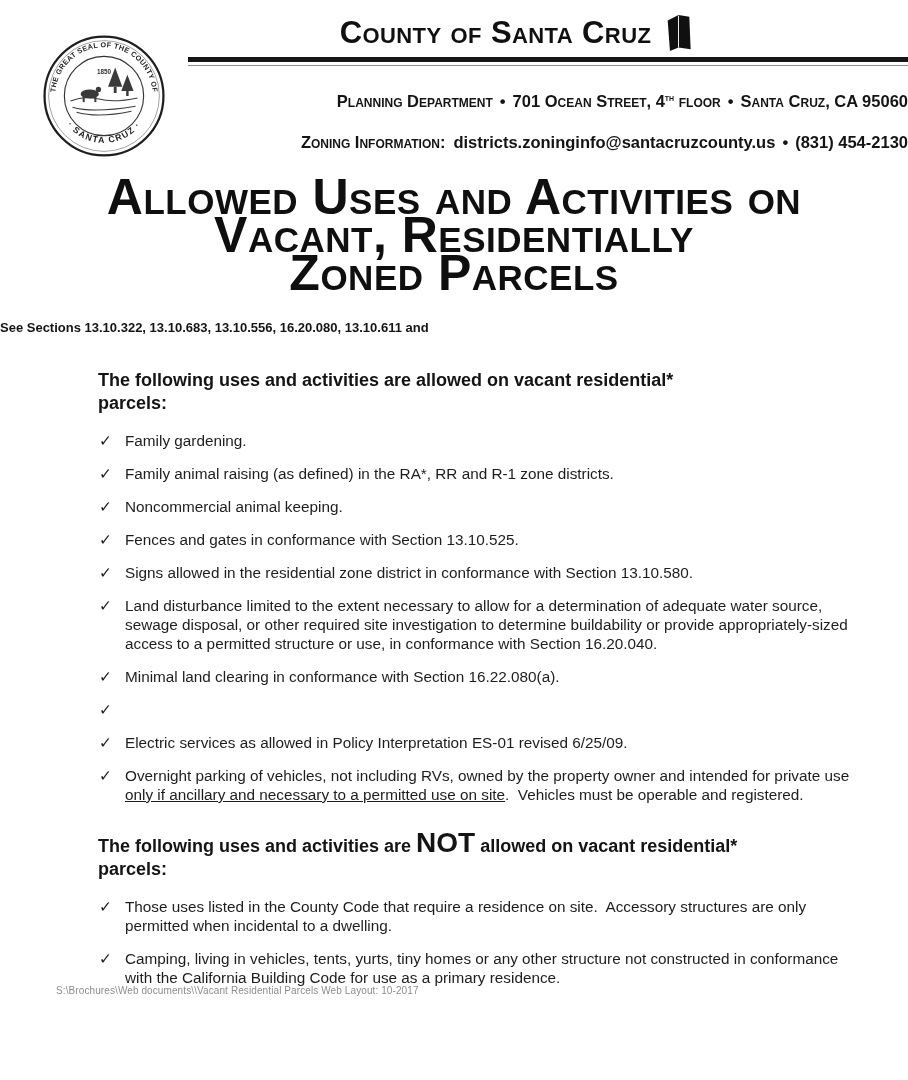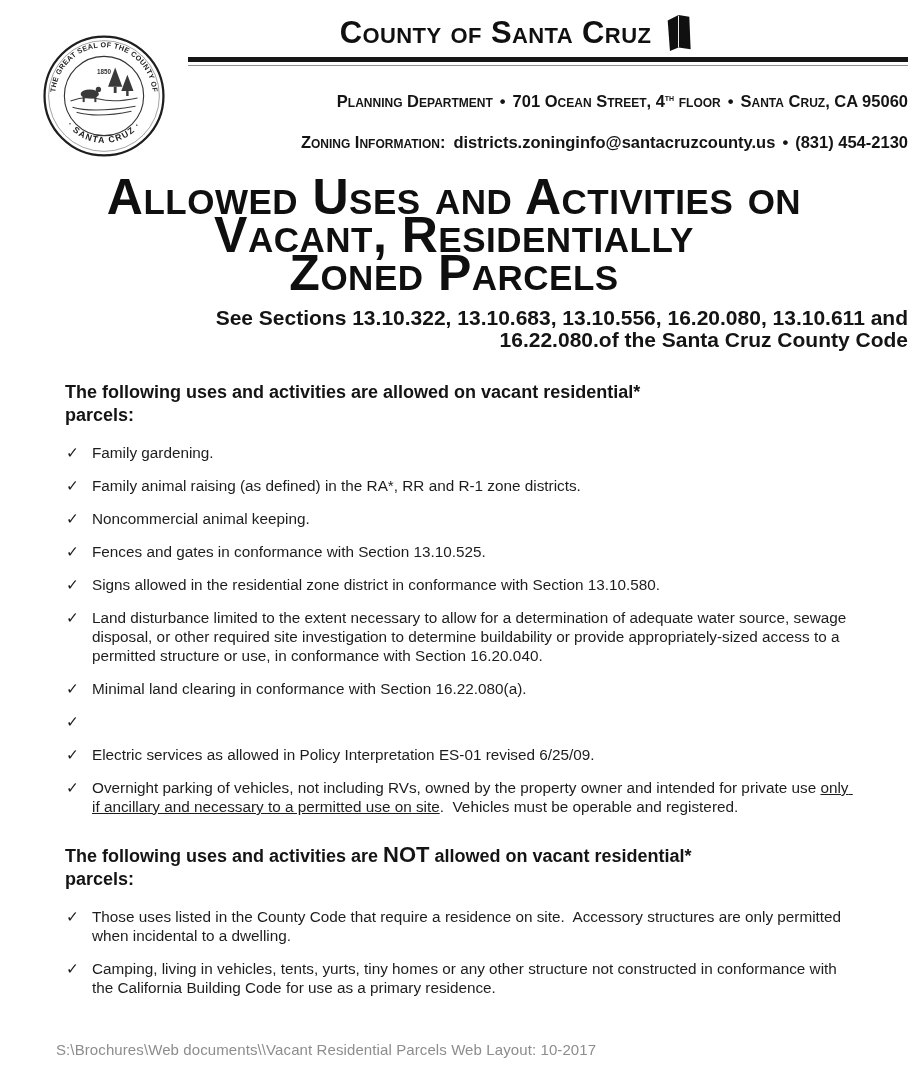--- a/index.html
+++ b/index.html
@@ -29,36 +29,36 @@
 
   .addr { text-align:right; font-weight:600; font-size:16.5px; line-height:21px; margin-top:20px; color:#141414; white-space:nowrap; }
   .sc { font-variant:small-caps; }
   .addr .dot { margin:0 7px; }
   .addr sup { font-size:9.5px; vertical-align:super; }
   .addr .zlabel { margin-right:8px; }
 
   
   .doc-title { margin-top:16px; text-align:center; font-variant:small-caps; font-weight:700;
                font-size:50px; line-height:38px; color:#0f0f0f; letter-spacing:0.5px; }
-  .subtitle { margin-top:15px; text-align:right; font-weight:700; font-size:21px; line-height:22px; color:#141414; }
+  .subtitle { margin-top:25px; text-align:left; font-weight:700; font-size:13px; line-height:22px; color:#141414; }
 
   
-  .section { margin:30px 58px 0 65px; }
+  .section { margin:30px 58px 0 98px; }
   .section.second { margin-top:27px; }
   .section-heading { font-weight:700; font-size:18px; line-height:23px; color:#141414; }
-  .not-big { font-size:22px; }
+  .not-big { font-size:28px; }
 
   ul.checklist { list-style:none; margin:16px 0 0 1px; }
   ul.checklist li { display:flex; gap:9px; margin-bottom:14px; font-size:15.3px; line-height:19px; color:#1d1d1d; }
   .check { flex:0 0 17px; width:17px; text-align:left; }
   .li-text { white-space:pre-wrap; max-width:757px; }
   .uline { text-decoration:underline; }
 
   
-  .footer-note { position:absolute; left:56px; top:1041px; font-size:15px; color:#8d8d8d; letter-spacing:0.1px; }
+  .footer-note { position:absolute; left:56px; top:985px; font-size:10px; color:#8d8d8d; letter-spacing:0.1px; }
 </style>
 </head>
 <body>
 
 <div class="page">
 
   <div class="header">
 
     <svg class="seal" viewBox="0 0 122 122" aria-hidden="true">
       <defs>
@@ -111,21 +111,20 @@
   </div>
 
   <div class="doc-title">
     <div>Allowed Uses and Activities on</div>
     <div>Vacant, Residentially</div>
     <div>Zoned Parcels</div>
   </div>
 
   <div class="subtitle">
     <div>See Sections 13.10.322, 13.10.683, 13.10.556, 16.20.080, 13.10.611 and</div>
-    <div>16.22.080.of the Santa Cruz County Code</div>
   </div>
 
   <div class="section">
     <h2 class="section-heading">
       <span>The following uses and activities are allowed on vacant residential*</span><br>
       <span>parcels:</span>
     </h2>
     <ul class="checklist">
       <li>
           <span class="check">✓</span>

